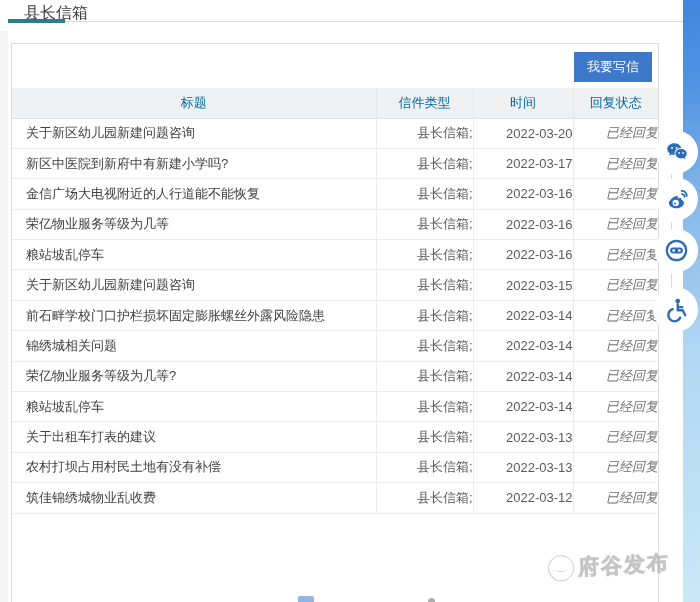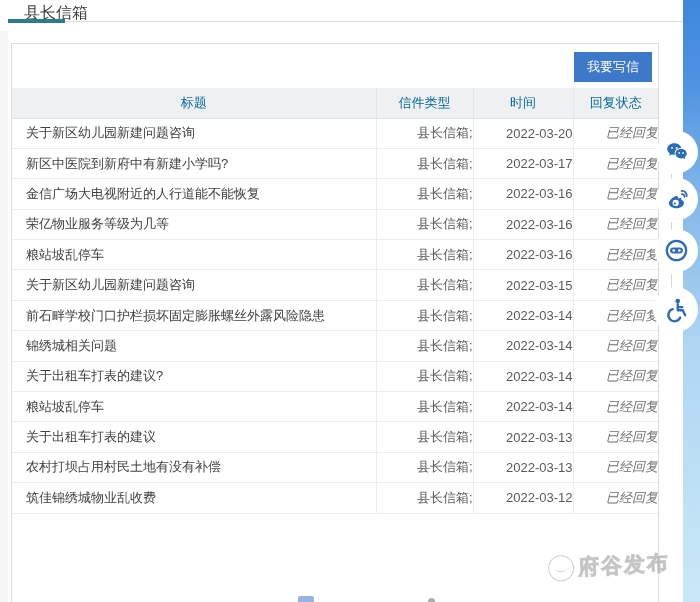--- a/index.html
+++ b/index.html
@@ -126,21 +126,21 @@
     <td>2022-03-14</td>
     <td>已经回复</td>
   </tr>
         <tr>
     <td class="c-title">锦绣城相关问题</td>
     <td>县长信箱;</td>
     <td>2022-03-14</td>
     <td>已经回复</td>
   </tr>
         <tr>
-    <td class="c-title">关于出租车打表的建议?</td>
+    <td class="c-title">荣亿物业服务等级为几等?</td>
     <td>县长信箱;</td>
     <td>2022-03-14</td>
     <td>已经回复</td>
   </tr>
         <tr>
     <td class="c-title">粮站坡乱停车</td>
     <td>县长信箱;</td>
     <td>2022-03-14</td>
     <td>已经回复</td>
   </tr>

